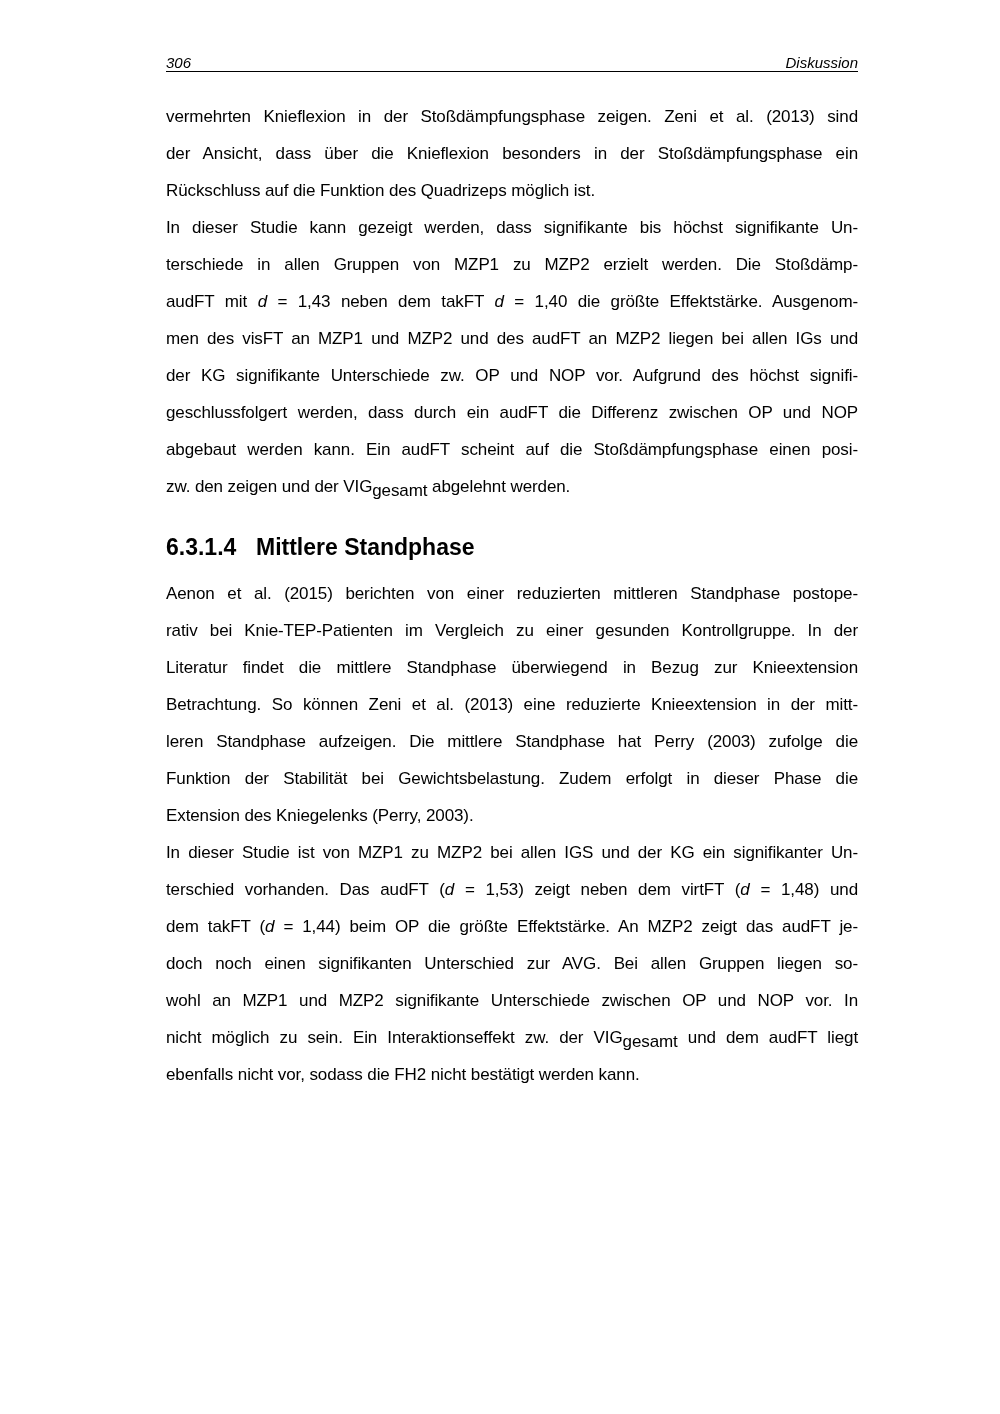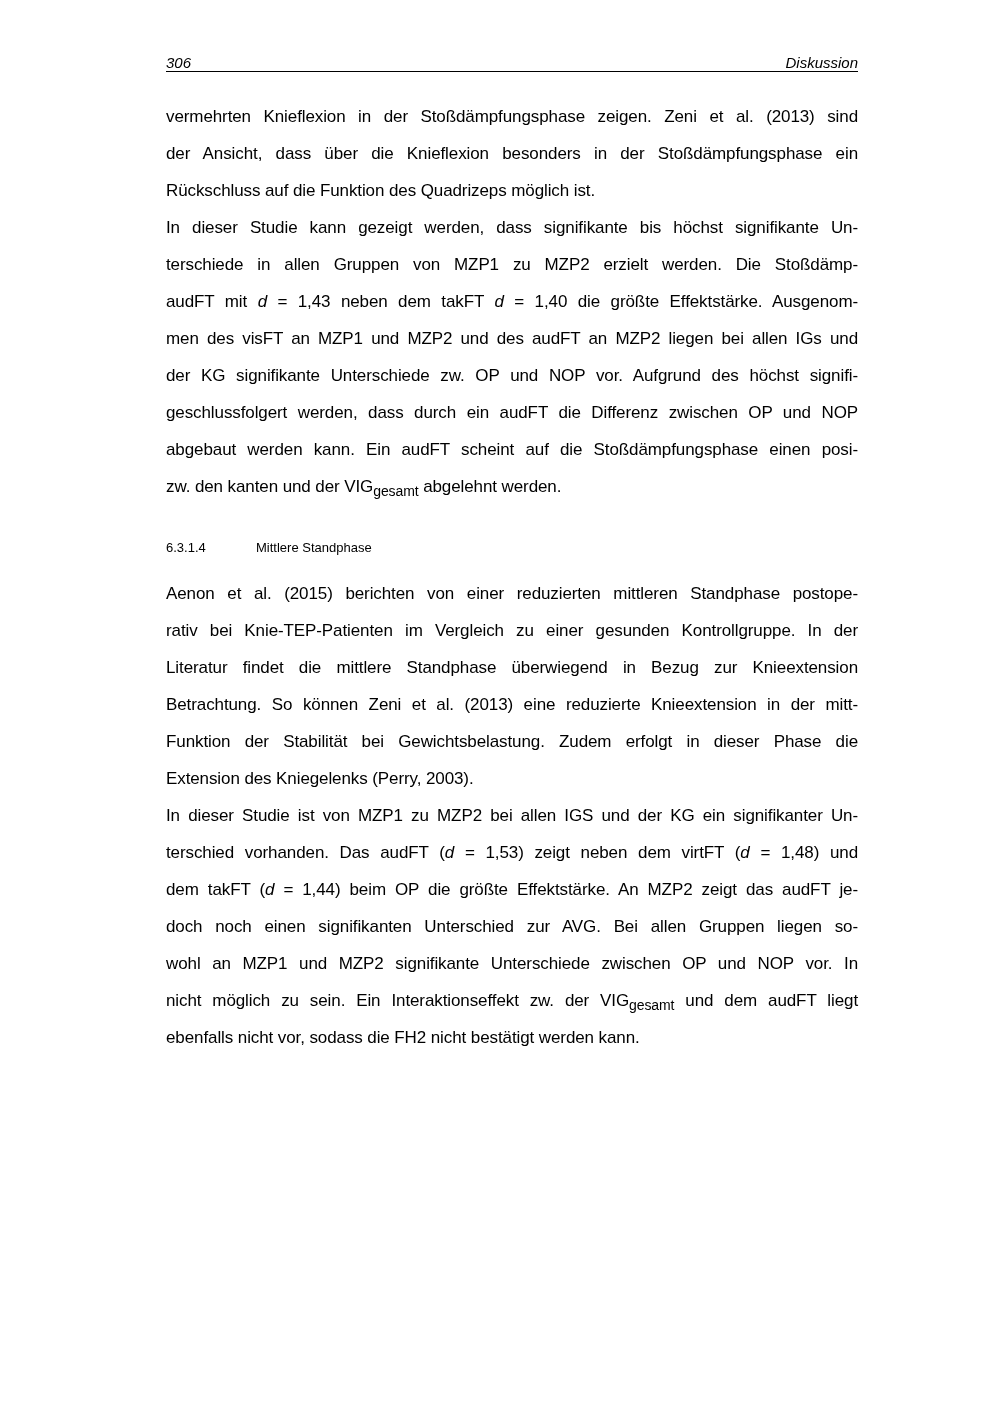--- a/index.html
+++ b/index.html
@@ -27,26 +27,27 @@
     font-size: 17px;
     line-height: 37px;
     letter-spacing: -0.1px;
     white-space: normal;
   }
   .line.just {
     text-align: justify;
     text-align-last: justify;
   }
   .line i { font-style: italic; }
-  .line sub { font-size: 14px; line-height: 0; }
+  .line sub { font-size: 17px; line-height: 0; }
   .heading {
-    font-size: 13px;
+    font-size: 23px;
     line-height: 37px;
     margin-top: 24px;
     margin-bottom: 9px;
+    font-weight: bold;
   }
   .h-num { display: inline-block; width: 90px; }
 </style>
 </head>
 <body>
 
 <div class="page">
   <div class="header">
     <span>306</span>
     <span>Diskussion</span>
@@ -58,28 +59,29 @@
         <div class="line"><span>Rückschluss auf die Funktion des Quadrizeps möglich ist.</span></div>
       </div>
       <div class="para">
         <div class="line just"><span>In dieser Studie kann gezeigt werden, dass signifikante bis höchst signifikante Un-</span></div>
         <div class="line just"><span>terschiede in allen Gruppen von MZP1 zu MZP2 erzielt werden. Die Stoßdämp-</span></div>
         <div class="line just"><span>audFT mit </span><i>d</i><span> = 1,43 neben dem takFT </span><i>d</i><span> = 1,40 die größte Effektstärke. Ausgenom-</span></div>
         <div class="line just"><span>men des visFT an MZP1 und MZP2 und des audFT an MZP2 liegen bei allen IGs und</span></div>
         <div class="line just"><span>der KG signifikante Unterschiede zw. OP und NOP vor. Aufgrund des höchst signifi-</span></div>
         <div class="line just"><span>geschlussfolgert werden, dass durch ein audFT die Differenz zwischen OP und NOP</span></div>
         <div class="line just"><span>abgebaut werden kann. Ein audFT scheint auf die Stoßdämpfungsphase einen posi-</span></div>
-        <div class="line"><span>zw. den kanten und der VIG</span><sub>gesamt</sub><span> abgelehnt werden.</span></div>
+        <div class="line"><span>zw. den zeigen und der VIG</span><sub>gesamt</sub><span> abgelehnt werden.</span></div>
       </div>
       <div class="heading"><span class="h-num">6.3.1.4</span><span>Mittlere Standphase</span></div>
       <div class="para">
         <div class="line just"><span>Aenon et al. (2015) berichten von einer reduzierten mittleren Standphase postope-</span></div>
         <div class="line just"><span>rativ bei Knie-TEP-Patienten im Vergleich zu einer gesunden Kontrollgruppe. In der</span></div>
         <div class="line just"><span>Literatur findet die mittlere Standphase überwiegend in Bezug zur Knieextension</span></div>
         <div class="line just"><span>Betrachtung. So können Zeni et al. (2013) eine reduzierte Knieextension in der mitt-</span></div>
+        <div class="line just"><span>leren Standphase aufzeigen. Die mittlere Standphase hat Perry (2003) zufolge die</span></div>
         <div class="line just"><span>Funktion der Stabilität bei Gewichtsbelastung. Zudem erfolgt in dieser Phase die</span></div>
         <div class="line"><span>Extension des Kniegelenks (Perry, 2003).</span></div>
       </div>
       <div class="para">
         <div class="line just"><span>In dieser Studie ist von MZP1 zu MZP2 bei allen IGS und der KG ein signifikanter Un-</span></div>
         <div class="line just"><span>terschied vorhanden. Das audFT (</span><i>d</i><span> = 1,53) zeigt neben dem virtFT (</span><i>d</i><span> = 1,48) und</span></div>
         <div class="line just"><span>dem takFT (</span><i>d</i><span> = 1,44) beim OP die größte Effektstärke. An MZP2 zeigt das audFT je-</span></div>
         <div class="line just"><span>doch noch einen signifikanten Unterschied zur AVG. Bei allen Gruppen liegen so-</span></div>
         <div class="line just"><span>wohl an MZP1 und MZP2 signifikante Unterschiede zwischen OP und NOP vor. In</span></div>
         <div class="line just"><span>nicht möglich zu sein. Ein Interaktionseffekt zw. der VIG</span><sub>gesamt</sub><span> und dem audFT liegt</span></div>

